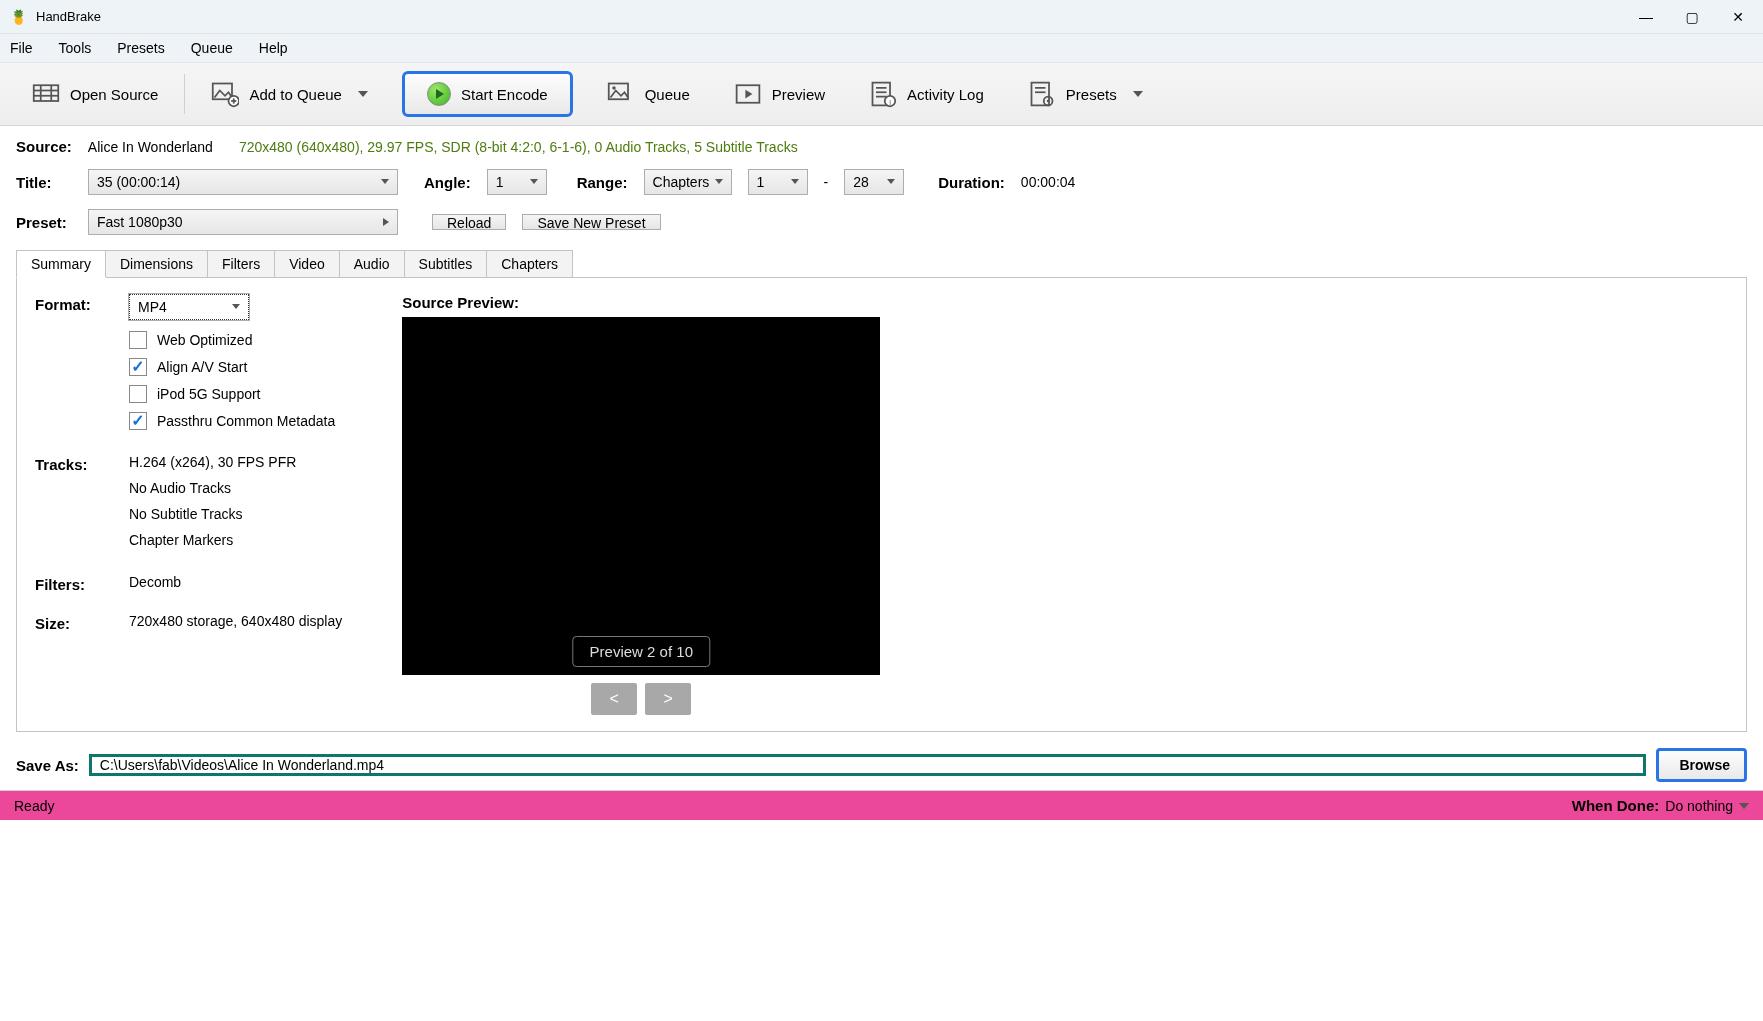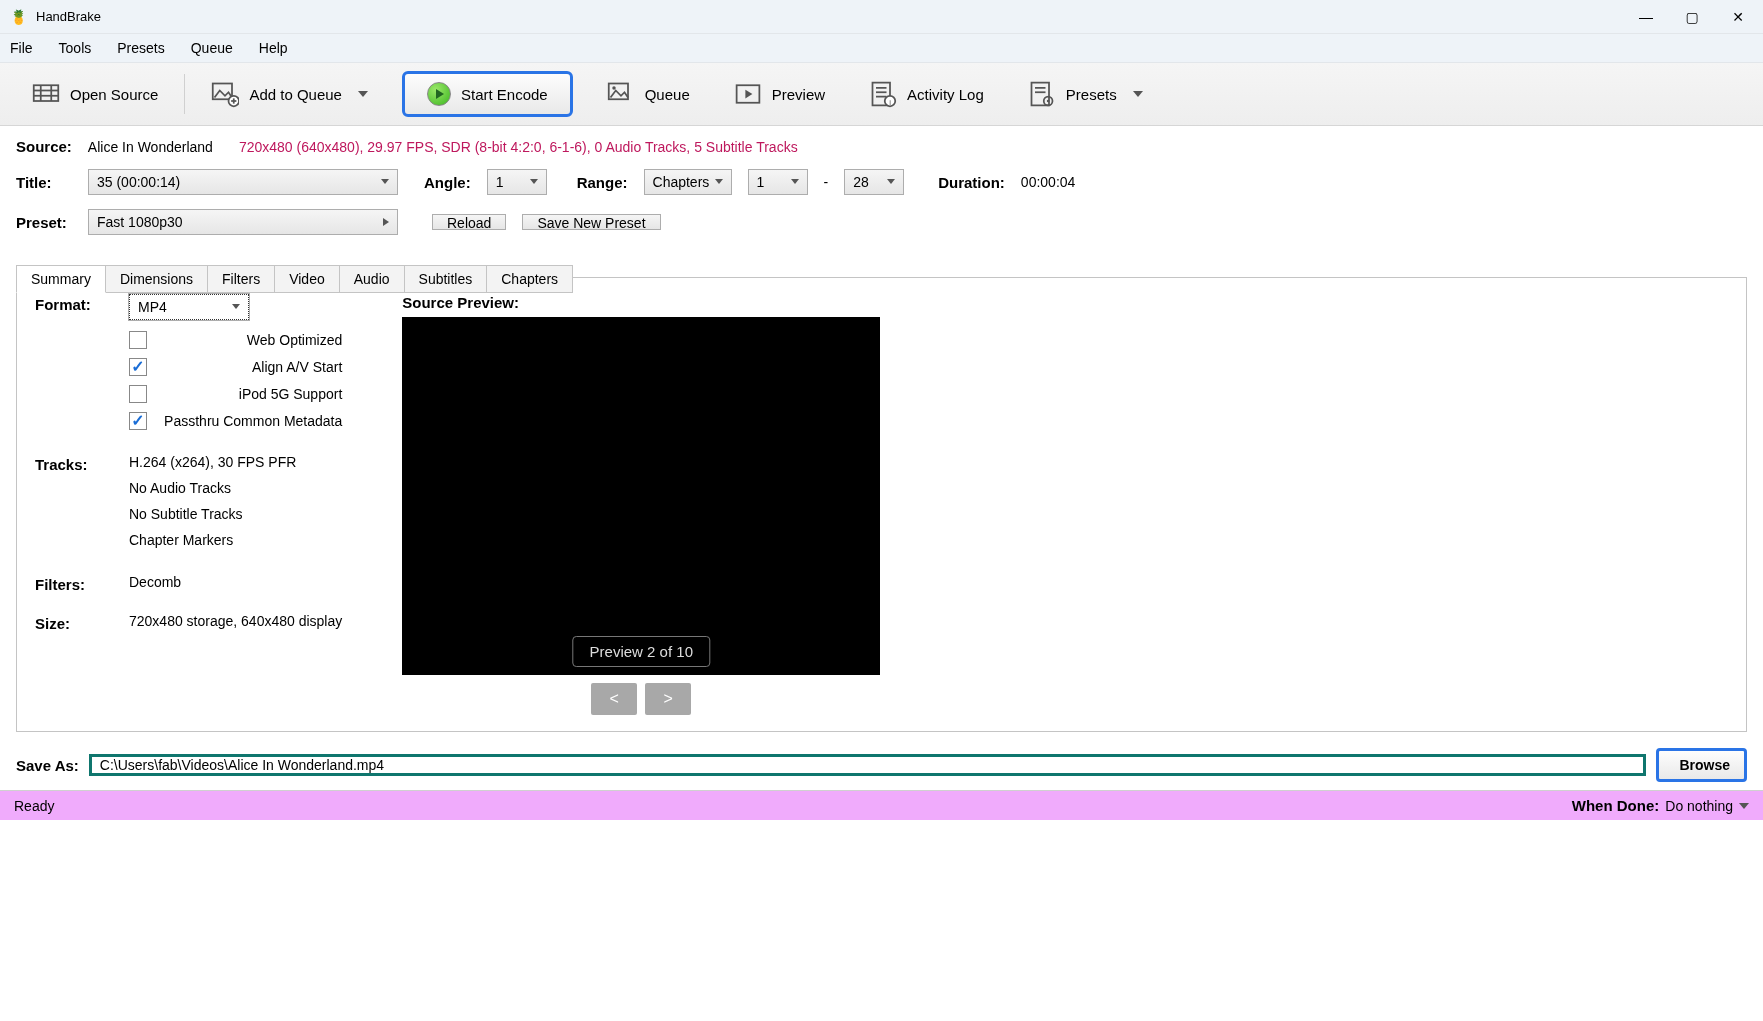--- a/index.html
+++ b/index.html
@@ -103,21 +103,21 @@
   .content {
     padding: 12px 16px 4px 16px;
   }
   .row {
     display: flex; align-items: center;
     margin-bottom: 14px;
     gap: 16px;
     flex-wrap: wrap;
   }
   .lbl { font-weight: 600; font-size: 15px; }
-  .meta { color: #be185d; font-size: 14px; margin-left: 10px; }
+  .meta { color: #4d7c0f; font-size: 14px; margin-left: 10px; }
   select, .select-like, input[type=text], .btn {
     font-family: inherit;
     font-size: 14px;
   }
   .select-like {
     border: 1px solid #adadad;
     background: linear-gradient(#f5f5f5, #e6e6e6);
     height: 26px;
     display: inline-flex; align-items: center;
     padding: 0 24px 0 8px;
@@ -170,21 +170,21 @@
     position: relative;
     z-index: 2;
   }
   .tab {
     border: 1px solid #c4c4c4;
     padding: 5px 14px;
     font-size: 14px;
     background: #f3f3f3;
     margin-right: -1px;
     position: relative;
-    top: 16px;
+    top: 1px;
   }
   .tab.active {
     background: #fff;
     border-bottom: 1px solid #fff;
     z-index: 3;
   }
   .tabpanel {
     border: 1px solid #c4c4c4;
     padding: 16px 18px;
     display: flex;
@@ -197,21 +197,20 @@
     row-gap: 6px;
     align-content: start;
   }
   .col-left .section-lbl {
     font-weight: 600; font-size: 15px;
     padding-top: 2px;
   }
   .chk-row {
     display: flex; align-items: center; gap: 10px;
     height: 27px;
-    justify-content: space-between;
   }
   .chk {
     width: 18px; height: 18px;
     border: 1px solid #888;
     display: inline-flex; align-items: center; justify-content: center;
     color: #1a6dd6;
     font-weight: bold;
     font-size: 16px;
   }
   .col-right { flex: 0 0 auto; }
@@ -251,21 +250,21 @@
   }
   .saveas-row input[type=text] {
     flex: 1;
     height: 18px;
     border: 3px solid #0f766e;
     padding: 8px 8px;
     background: #fff;
   }
   .statusbar {
     border-top: 1px solid #d0d0d0;
-    background: #f0abfc;
+    background: #ec4899;
     display: flex; align-items: center;
     padding: 6px 14px;
     font-size: 14px;
   }
   .statusbar .spacer { flex: 1; }
   .whendone-val {
     display: inline-flex;
     align-items: center;
     margin-left: 6px;
   }

